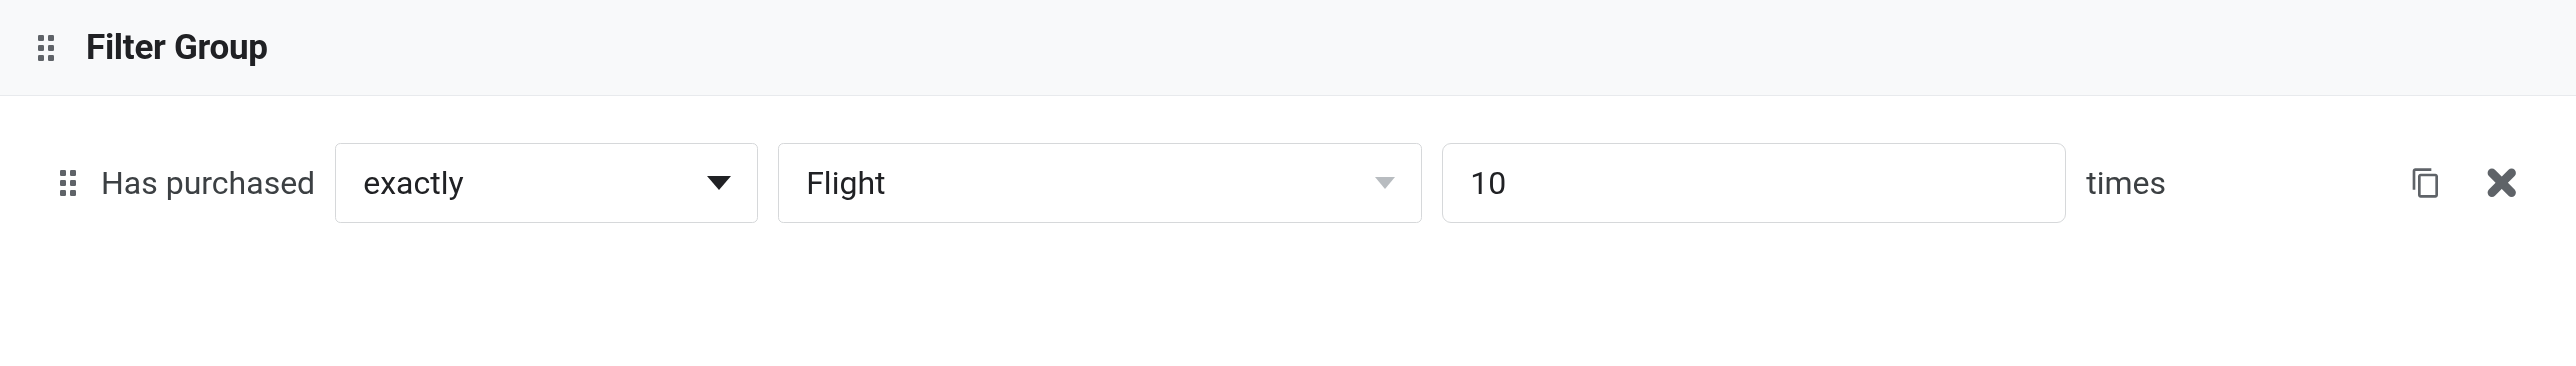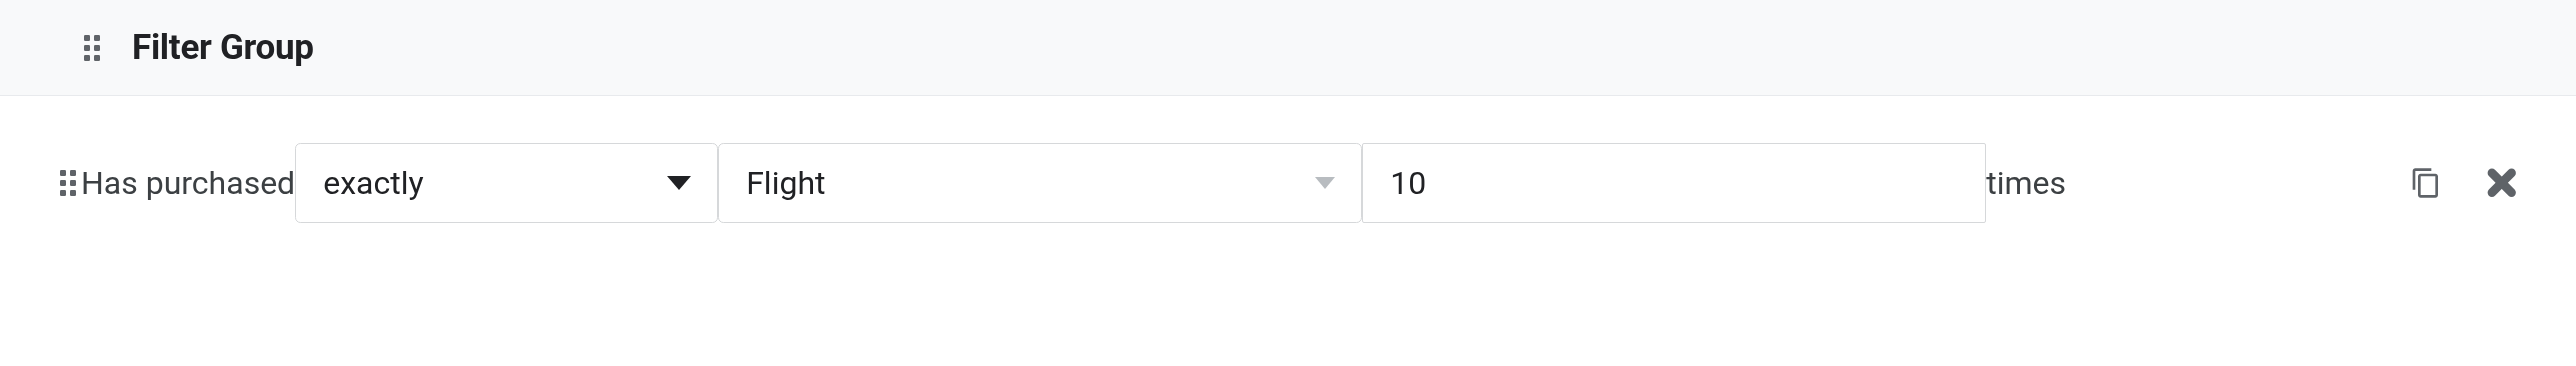--- a/index.html
+++ b/index.html
@@ -10,21 +10,21 @@
     body {
       font-family: -apple-system, BlinkMacSystemFont, "Segoe UI", Roboto, Helvetica, Arial, sans-serif;
       background: #ffffff;
       width: 2576px;
       height: 367px;
     }
     .filter-group-header {
       display: flex;
       align-items: center;
       background: #f8f9fa;
-      padding: 27px 78px;
+      padding: 27px 32px;
       border-bottom: 1.3px solid #e8eaed;
       gap: 27px;
     }
     .drag-handle {
       width: 27px;
       height: 27px;
       display: flex;
       flex-direction: column;
       justify-content: center;
       gap: 4px;
@@ -44,20 +44,21 @@
     .header-title {
       font-size: 35px;
       font-weight: 700;
       color: #202124;
       letter-spacing: -0.3px;
     }
     .filter-row {
       display: flex;
       align-items: center;
       padding: 47px 54px 27px 54px;
+      gap: 20px;
     }
     .filter-label {
       font-size: 32px;
       color: #3c4043;
       font-weight: 400;
       white-space: nowrap;
     }
     .select-wrapper {
       position: relative;
       display: inline-block;
@@ -97,21 +98,21 @@
     }
     .caret-dark {
       width: 0;
       height: 0;
       border-left: 12px solid transparent;
       border-right: 12px solid transparent;
       border-top: 14.8px solid #202124;
     }
     .number-input {
       border: 1.3px solid #d6d8da;
-      border-radius: 2px;
+      border-radius: 9px;
       background: #ffffff;
       font-size: 32px;
       color: #202124;
       padding: 20px 27px;
       width: 624px;
       min-height: 74px;
       font-family: inherit;
     }
     .spacer {
       flex: 1;

